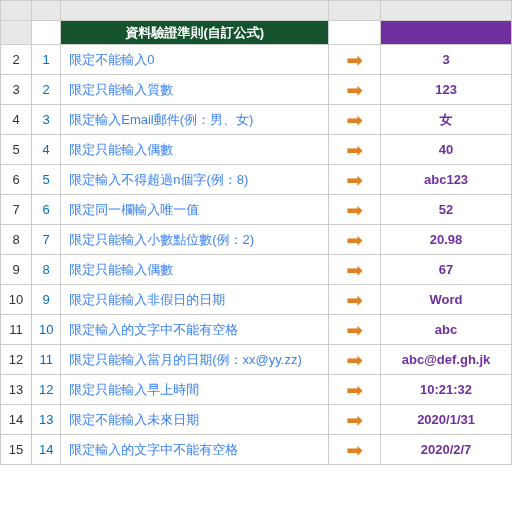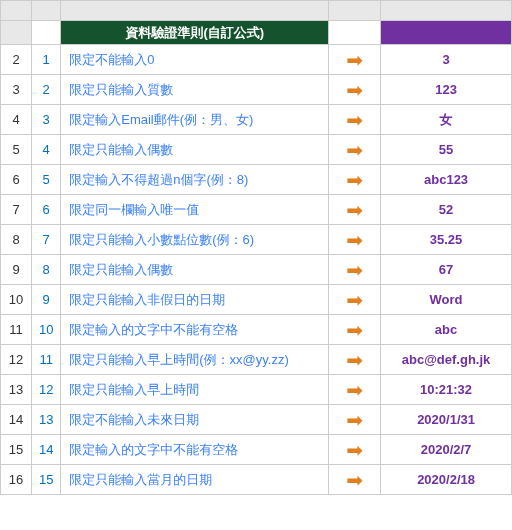--- a/index.html
+++ b/index.html
@@ -169,42 +169,42 @@
         <td class="col-a cell-a">3</td>
         <td class="col-b cell-b">限定輸入Email郵件(例：男、女)</td>
         <td class="col-c cell-c"><span class="arrow"></span></td>
         <td class="col-d cell-d">女</td>
       </tr>
       <tr class="data-row">
         <td class="row-num-cell col-row-num">5</td>
         <td class="col-a cell-a">4</td>
         <td class="col-b cell-b">限定只能輸入偶數</td>
         <td class="col-c cell-c"><span class="arrow"></span></td>
-        <td class="col-d cell-d">55</td>
+        <td class="col-d cell-d">40</td>
       </tr>
       <tr class="data-row">
         <td class="row-num-cell col-row-num">6</td>
         <td class="col-a cell-a">5</td>
         <td class="col-b cell-b">限定輸入不得超過n個字(例：8)</td>
         <td class="col-c cell-c"><span class="arrow"></span></td>
         <td class="col-d cell-d">abc123</td>
       </tr>
       <tr class="data-row">
         <td class="row-num-cell col-row-num">7</td>
         <td class="col-a cell-a">6</td>
         <td class="col-b cell-b">限定同一欄輸入唯一值</td>
         <td class="col-c cell-c"><span class="arrow"></span></td>
         <td class="col-d cell-d">52</td>
       </tr>
       <tr class="data-row">
         <td class="row-num-cell col-row-num">8</td>
         <td class="col-a cell-a">7</td>
-        <td class="col-b cell-b">限定只能輸入小數點位數(例：6)</td>
-        <td class="col-c cell-c"><span class="arrow"></span></td>
-        <td class="col-d cell-d">35.25</td>
+        <td class="col-b cell-b">限定只能輸入小數點位數(例：2)</td>
+        <td class="col-c cell-c"><span class="arrow"></span></td>
+        <td class="col-d cell-d">20.98</td>
       </tr>
       <tr class="data-row">
         <td class="row-num-cell col-row-num">9</td>
         <td class="col-a cell-a">8</td>
         <td class="col-b cell-b">限定只能輸入偶數</td>
         <td class="col-c cell-c"><span class="arrow"></span></td>
         <td class="col-d cell-d">67</td>
       </tr>
       <tr class="data-row">
         <td class="row-num-cell col-row-num">10</td>
@@ -216,21 +216,21 @@
       <tr class="data-row">
         <td class="row-num-cell col-row-num">11</td>
         <td class="col-a cell-a">10</td>
         <td class="col-b cell-b">限定輸入的文字中不能有空格</td>
         <td class="col-c cell-c"><span class="arrow"></span></td>
         <td class="col-d cell-d">abc</td>
       </tr>
       <tr class="data-row">
         <td class="row-num-cell col-row-num">12</td>
         <td class="col-a cell-a">11</td>
-        <td class="col-b cell-b">限定只能輸入早上時間(例：xx@yy.zz)</td>
+        <td class="col-b cell-b">限定只能輸入當月的日期(例：xx@yy.zz)</td>
         <td class="col-c cell-c"><span class="arrow"></span></td>
         <td class="col-d cell-d">abc@def.gh.jk</td>
       </tr>
       <tr class="data-row">
         <td class="row-num-cell col-row-num">13</td>
         <td class="col-a cell-a">12</td>
         <td class="col-b cell-b">限定只能輸入早上時間</td>
         <td class="col-c cell-c"><span class="arrow"></span></td>
         <td class="col-d cell-d">10:21:32</td>
       </tr>
@@ -241,21 +241,14 @@
         <td class="col-c cell-c"><span class="arrow"></span></td>
         <td class="col-d cell-d">2020/1/31</td>
       </tr>
       <tr class="data-row">
         <td class="row-num-cell col-row-num">15</td>
         <td class="col-a cell-a">14</td>
         <td class="col-b cell-b">限定輸入的文字中不能有空格</td>
         <td class="col-c cell-c"><span class="arrow"></span></td>
         <td class="col-d cell-d">2020/2/7</td>
       </tr>
-      <tr class="data-row">
-        <td class="row-num-cell col-row-num">16</td>
-        <td class="col-a cell-a">15</td>
-        <td class="col-b cell-b">限定只能輸入當月的日期</td>
-        <td class="col-c cell-c"><span class="arrow"></span></td>
-        <td class="col-d cell-d">2020/2/18</td>
-      </tr>
     </tbody>
 </table>
 
 </body></html>

